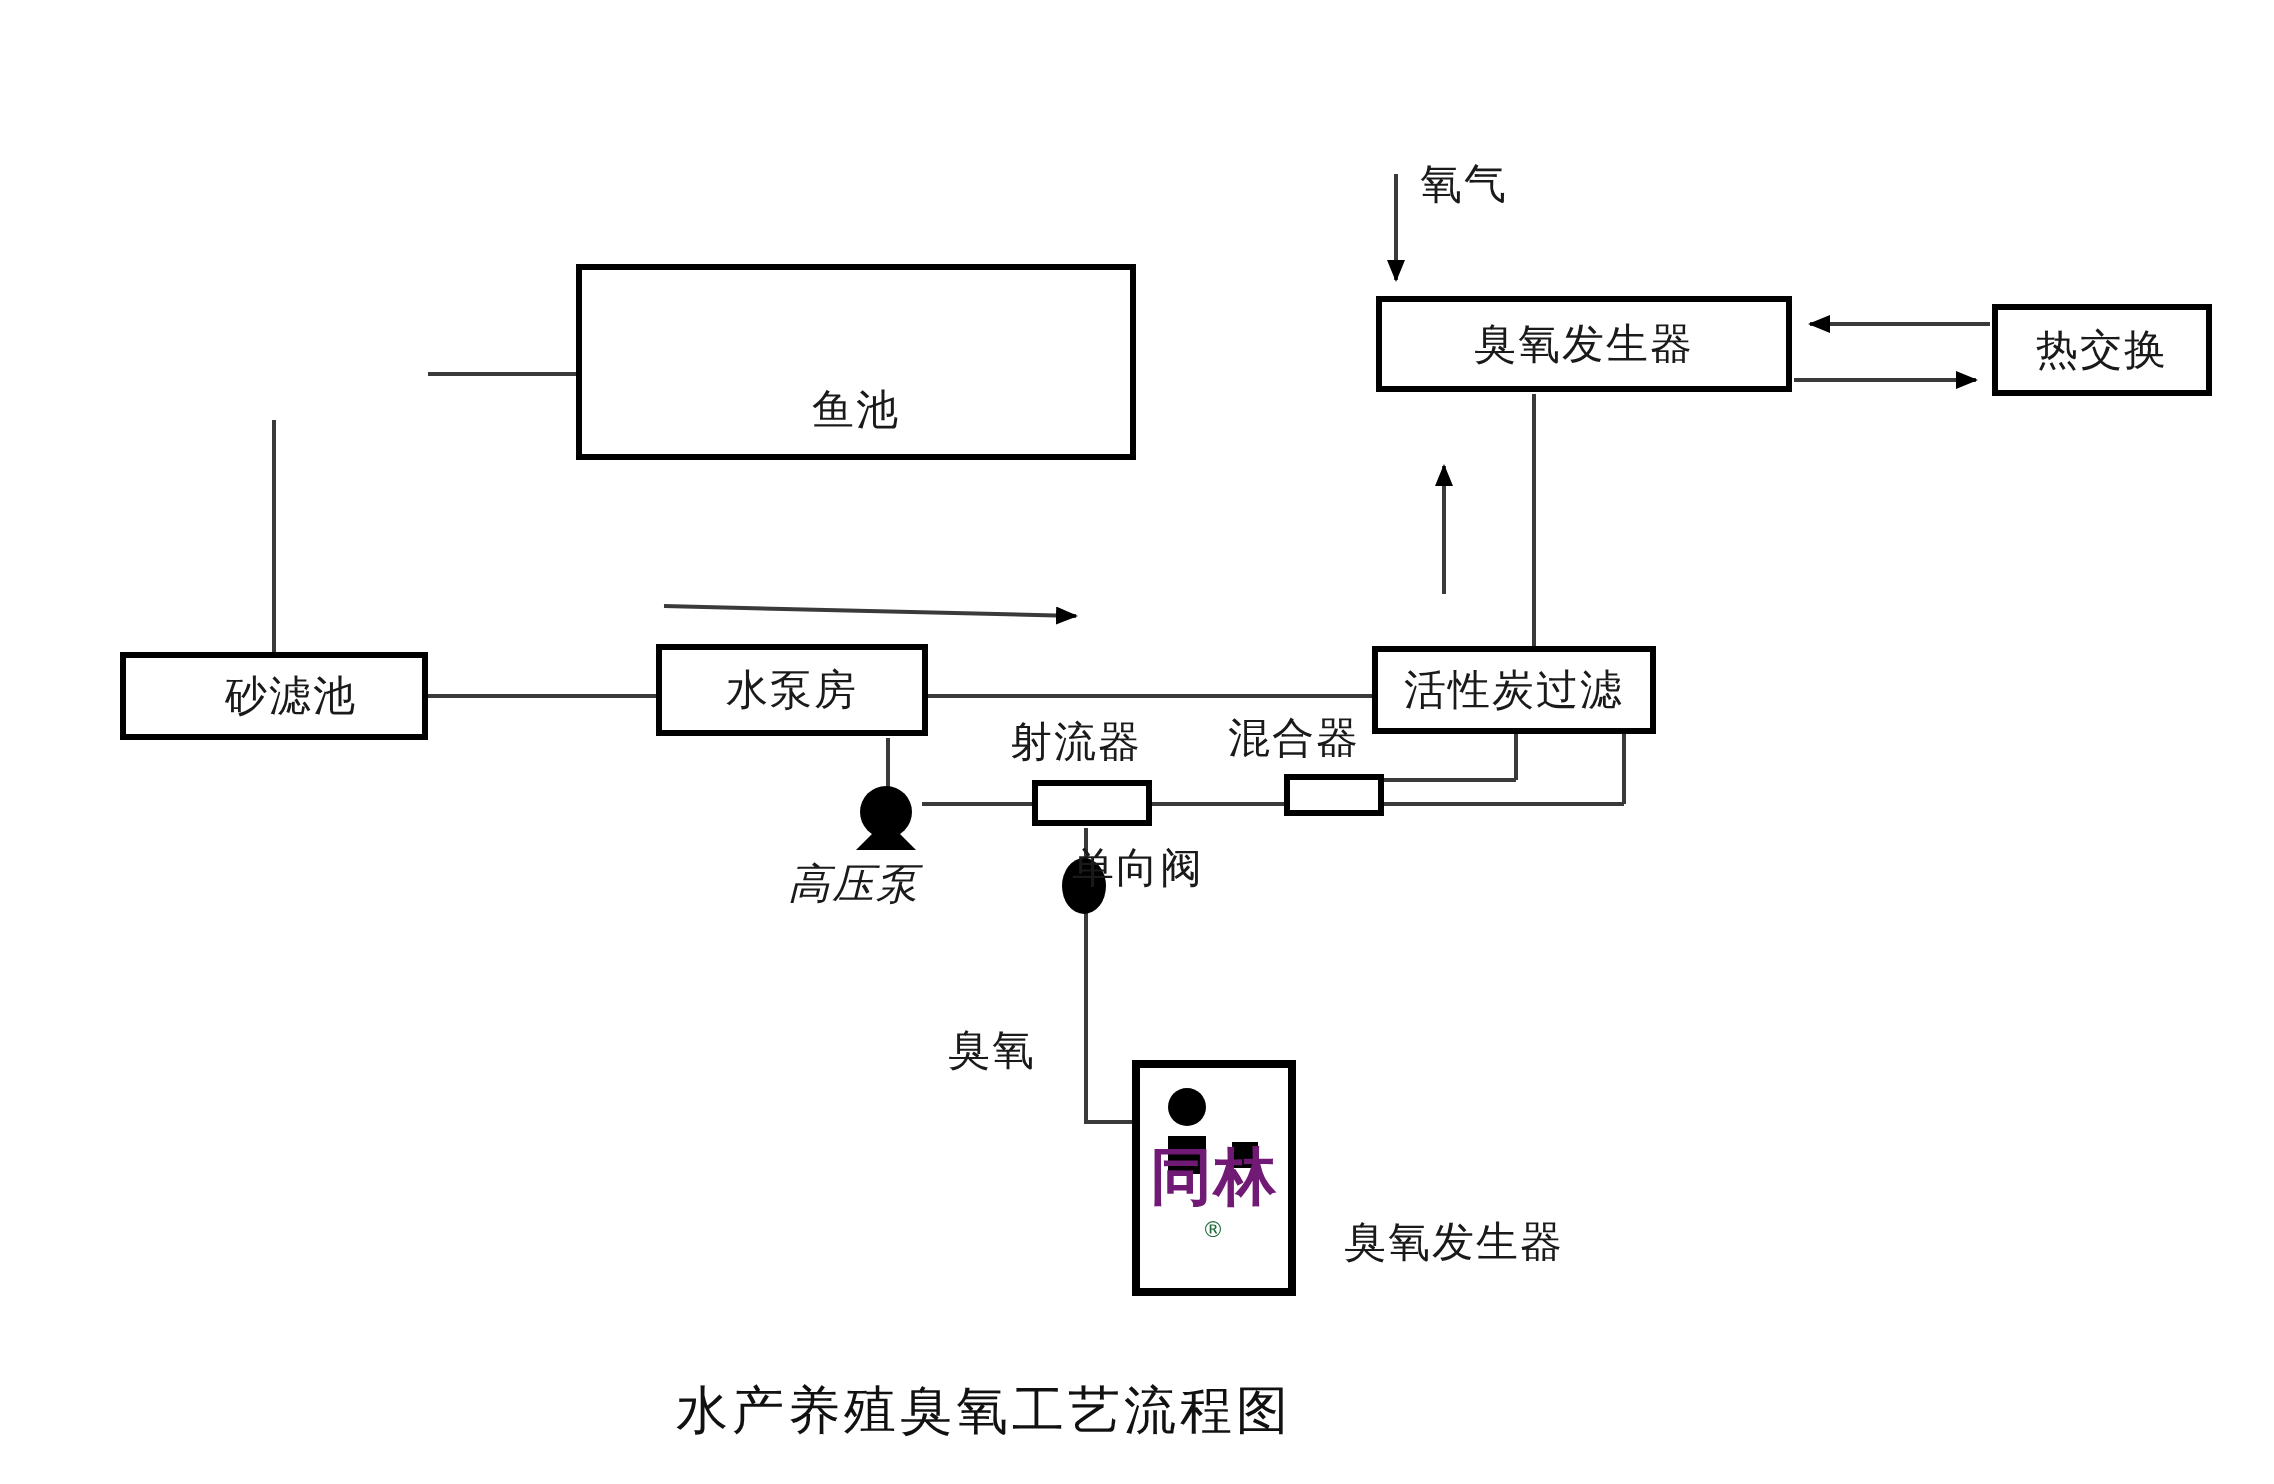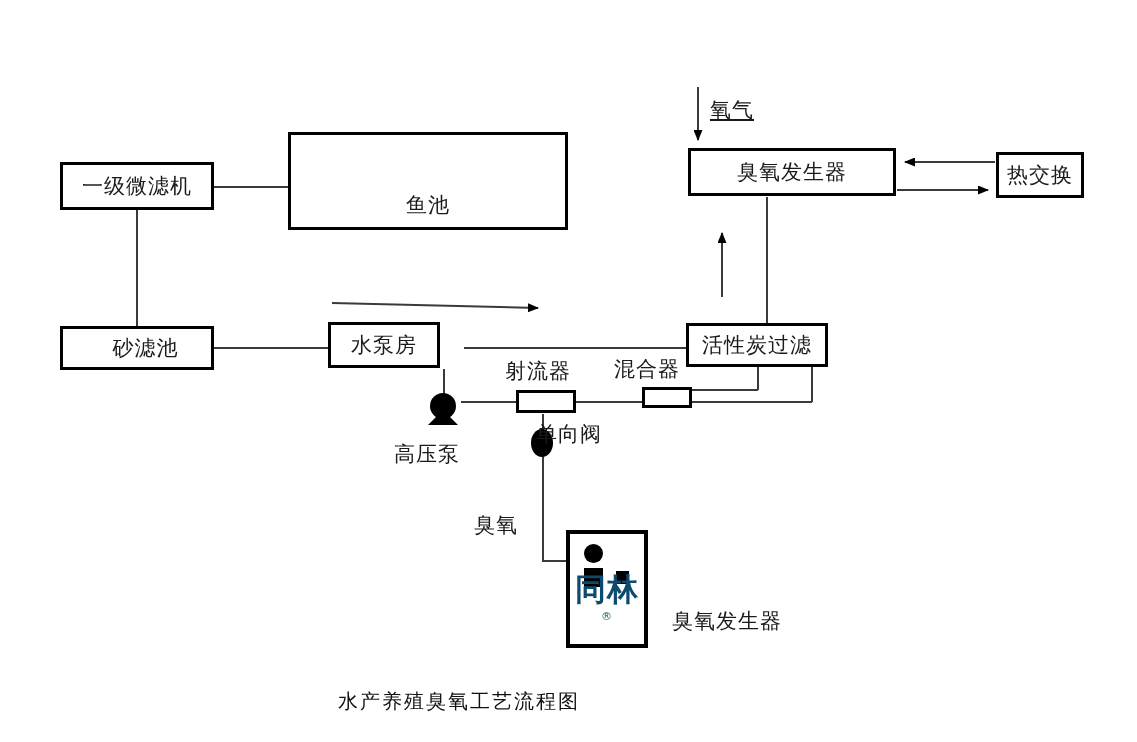--- a/index.html
+++ b/index.html
@@ -43,21 +43,21 @@
   
   .lbl {
     position: absolute;
     font-size: 21px;
     letter-spacing: 1px;
     color: #1a1a1a;
     white-space: nowrap;
   }
   .title {
     position: absolute;
-    font-size: 20px;
+    font-size: 26px;
     letter-spacing: 2px;
     color: #111111;
     white-space: nowrap;
     font-family: Liberation Serif, serif;
   }
   
   .ln {
     position: absolute;
     background: #3a3a3a;
   }
@@ -191,80 +191,77 @@
 
     <line x1="698" y1="87" x2="698" y2="140" stroke="#3a3a3a" stroke-width="2" marker-end="url(#ah)"></line>
 
     <line x1="722" y1="297" x2="722" y2="233" stroke="#3a3a3a" stroke-width="2" marker-end="url(#ah)"></line>
 
     <line x1="995" y1="162" x2="905" y2="162" stroke="#3a3a3a" stroke-width="2" marker-end="url(#ah)"></line>
 
     <line x1="897" y1="190" x2="988" y2="190" stroke="#3a3a3a" stroke-width="2" marker-end="url(#ah)"></line>
   </svg>
 
-  <div class="node" style="left:60px; top:162px; width:154px; height:48px;">
-    <span>一级微滤机</span>
-  </div>
 
   <div class="node" style="left:288px; top:132px; width:280px; height:98px; align-items:flex-end; padding-bottom:8px;">
     <span>鱼池</span>
   </div>
 
   <div class="node" style="left:60px; top:326px; width:154px; height:44px;padding-left:17px;">
     <span>砂滤池</span>
   </div>
 
-  <div class="node" style="left:328px; top:322px; width:112px; height:46px;">
+  <div class="node" style="left:328px; top:322px; width:136px; height:46px;">
     <span>水泵房</span>
   </div>
 
   <div class="node" style="left:686px; top:323px; width:142px; height:44px;">
     <span>活性炭过滤</span>
   </div>
 
   <div class="node" style="left:688px; top:148px; width:208px; height:48px;">
     <span>臭氧发生器</span>
   </div>
 
-  <div class="node" style="left:996px; top:152px; width:88px; height:46px;">
+  <div class="node" style="left:996px; top:152px; width:110px; height:46px;">
     <span>热交换</span>
   </div>
 
   <div class="comp" style="left:516px; top:390px; width:60px; height:23px;"></div>
   <div class="comp" style="left:642px; top:387px; width:50px; height:21px;"></div>
 
   <div class="pump" style="left:428px; top:393px;">
     <div class="base"></div>
     <div class="head"></div>
   </div>
 
   <div class="valve" style="left:531px; top:429px;"></div>
 
   <div class="device" style="left:566px; top:530px; width:82px; height:118px;">
     <div class="knob-circle" style="left:14px; top:10px; width:19px; height:19px;"></div>
     <div class="knob-square" style="left:14px; top:34px; width:19px; height:19px;"></div>
     <div class="knob-square" style="left:46px; top:37px; width:13px; height:13px;"></div>
     <div class="brand">
-      <span style="color:#0c4a6e;">同林</span><span class="reg" style="color:#1f6b3b;">®</span>
+      <span style="color:#701a75;">同林</span><span class="reg" style="color:#1f6b3b;">®</span>
     </div>
   </div>
 
-  <div class="lbl" style="left:710px; top:96px;text-decoration:underline;">
+  <div class="lbl" style="left:710px; top:78px;">
     <span>氧气</span>
   </div>
 
   <div class="lbl" style="left:505px; top:357px;">
     <span>射流器</span>
   </div>
 
   <div class="lbl" style="left:614px; top:355px;">
     <span>混合器</span>
   </div>
 
-  <div class="lbl" style="left:394px; top:440px;">
+  <div class="lbl" style="left:394px; top:428px;font-style:italic;">
     <span>高压泵</span>
   </div>
 
   <div class="lbl" style="left:536px; top:420px;">
     <span>单向阀</span>
   </div>
 
   <div class="lbl" style="left:474px; top:511px;text-align:right;">
     <span>臭氧</span>
   </div>

